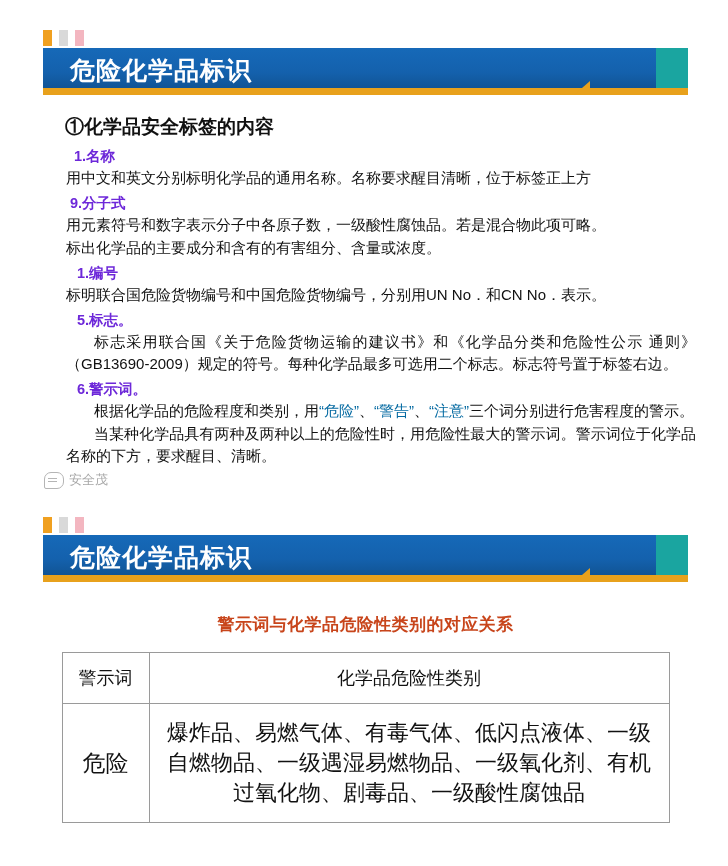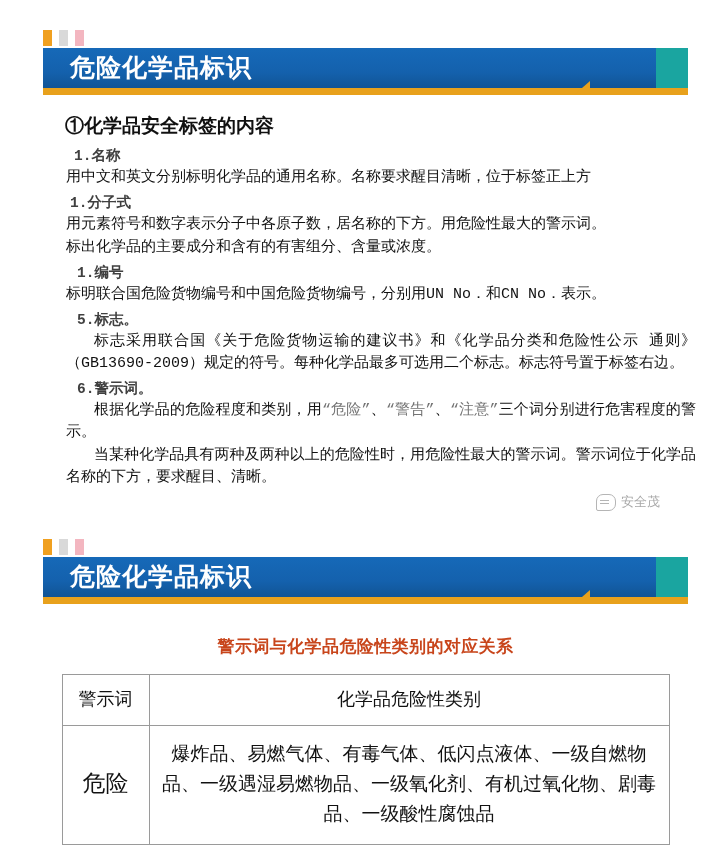--- a/index.html
+++ b/index.html
@@ -19,21 +19,20 @@
     width: 728px;
     min-height: 866px;
     overflow: hidden;
     background: #fff;
   }
 
   
   .slide {
     position: relative;
     width: 724px;
-    font-family: Liberation Mono, monospace;
   }
   .slide-1 { padding-top: 30px; }
   .slide-2 { padding-top: 20px; }
 
   
   .ticks {
     position: relative;
     height: 16px;
     margin-left: 43px;
   }
@@ -104,44 +103,43 @@
   .h-num {
     font-size: 19px;
     font-weight: bold;
     color: #111;
     margin: 0 0 6px 21px;
     line-height: 26px;
   }
   .sub {
     font-size: 14.5px;
     font-weight: bold;
-    color: #404040;
+    color: #6d28d9;
     margin: 4px 0 1px 30px;
     line-height: 20px;
   }
   .sub.s-ind2 { margin-left: 26px; }
   .sub.s-ind3 { margin-left: 33px; }
   .para {
     font-size: 15px;
     color: #111;
     line-height: 22px;
     margin: 0 0 1px 0;
     text-align: justify;
   }
   .para.ind1 { margin-left: 22px; }
   .para.ind2 { margin-left: 22px; text-indent: 0; }
   .warn {
-    color: #737373;
+    color: #0369a1;
   }
 
   
   .watermark {
     display: flex;
     align-items: center;
-    justify-content: flex-end;
     gap: 5px;
     margin: 4px 36px 0 0;
     color: #a8a8a8;
     font-size: 13px;
   }
   .wm-ico {
     width: 18px;
     height: 15px;
     border: 1.4px solid #b5b5b5;
     border-radius: 7px 7px 7px 2px;
@@ -183,21 +181,21 @@
     font-weight: normal;
     color: #111;
   }
   table.hz th.c1, table.hz td.c1 { width: 78px; }
   table.hz th {
     font-size: 18px;
     line-height: 26px;
     padding: 12px 4px;
   }
   table.hz td {
-    font-size: 19px;
+    font-size: 22px;
     line-height: 30px;
     padding: 14px 8px;
   }
   table.hz td.c1 { font-size: 23px; }
   .cut {
     height: 8px;
   }
 </style>
 </head>
 <body>
@@ -220,22 +218,22 @@
       <div class="band-title">危险化学品标识</div>
     </div>
 
     <div class="body-1">
 
       <div class="h-num">①化学品安全标签的内容</div>
 
       <div class="sub">1.名称</div>
       <p class="para ind1">用中文和英文分别标明化学品的通用名称。名称要求醒目清晰，位于标签正上方</p>
 
-      <div class="sub s-ind2">1.分子式</div>
-      <p class="para ind1">用元素符号和数字表示分子中各原子数，居名称的下方。用危险性最大的警示词。</p>
+      <div class="sub s-ind2">9.分子式</div>
+      <p class="para ind1">用元素符号和数字表示分子中各原子数，一级酸性腐蚀品。若是混合物此项可略。</p>
 
       <p class="para ind1">标出化学品的主要成分和含有的有害组分、含量或浓度。</p>
 
       <div class="sub s-ind3">1.编号</div>
       <p class="para ind1">标明联合国危险货物编号和中国危险货物编号，分别用UN No．和CN No．表示。</p>
 
       <div class="sub s-ind3">5.标志。</div>
       <p class="para ind2 para-ind-first" style="text-indent:28px">标志采用联合国《关于危险货物运输的建议书》和《化学品分类和危险性公示 通则》（GB13690-2009）规定的符号。每种化学品最多可选用二个标志。标志符号置于标签右边。</p>
 
       <div class="sub s-ind3">6.警示词。</div>

